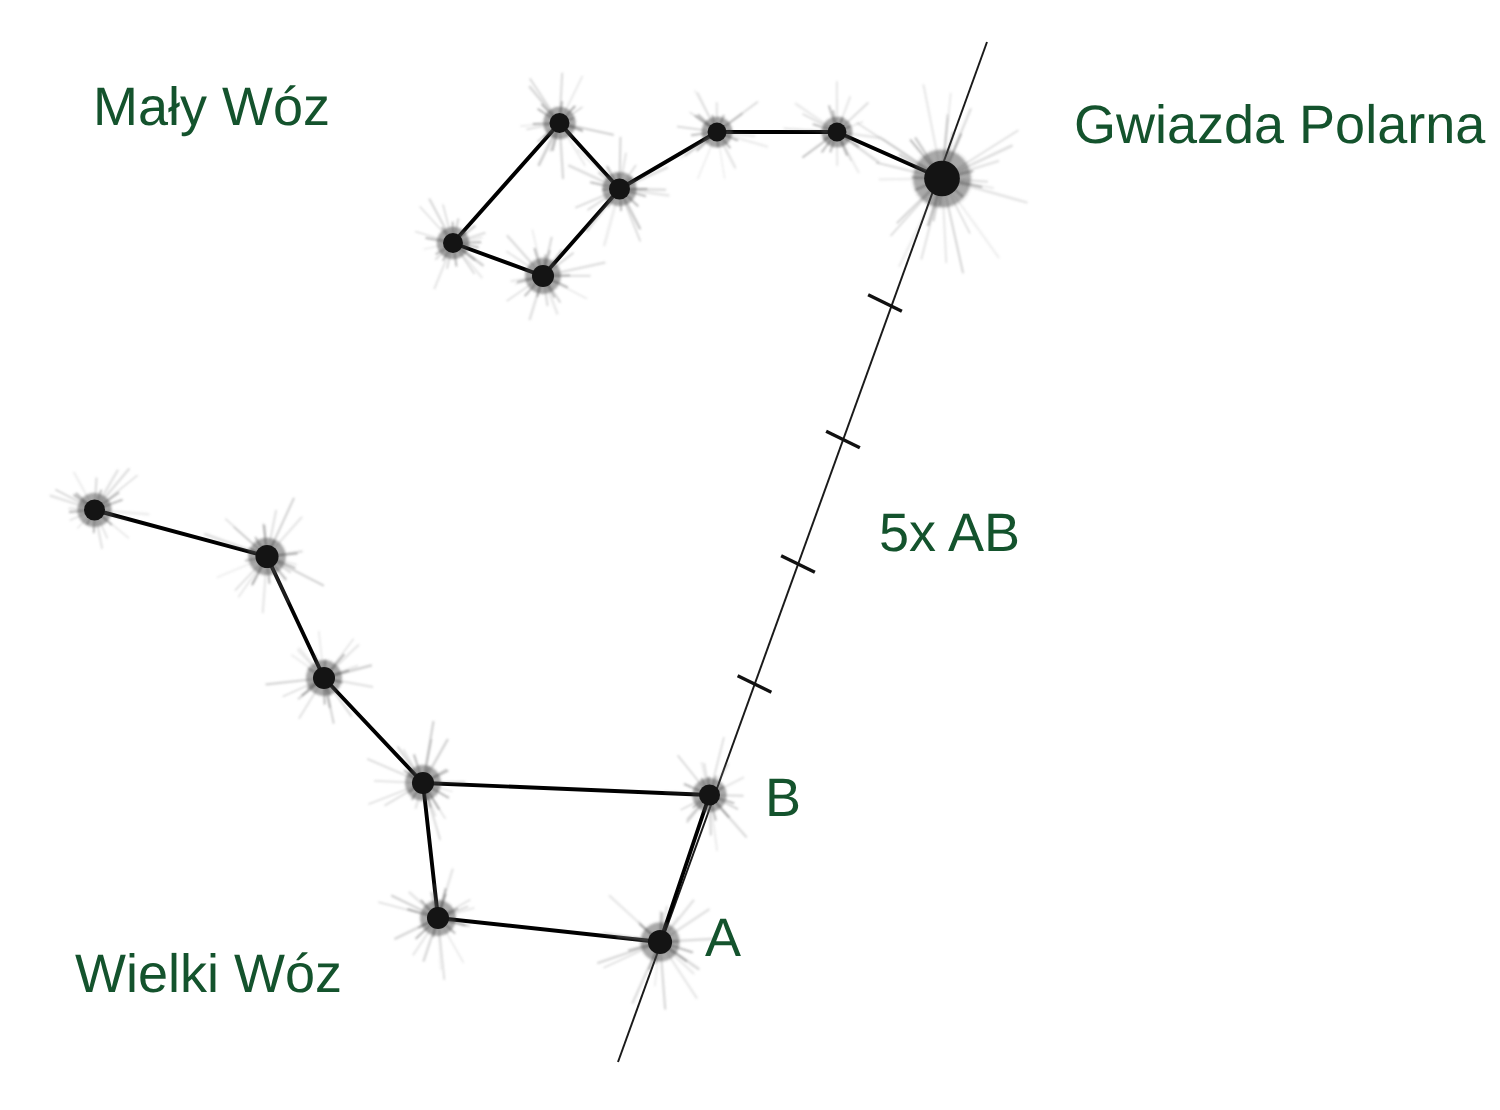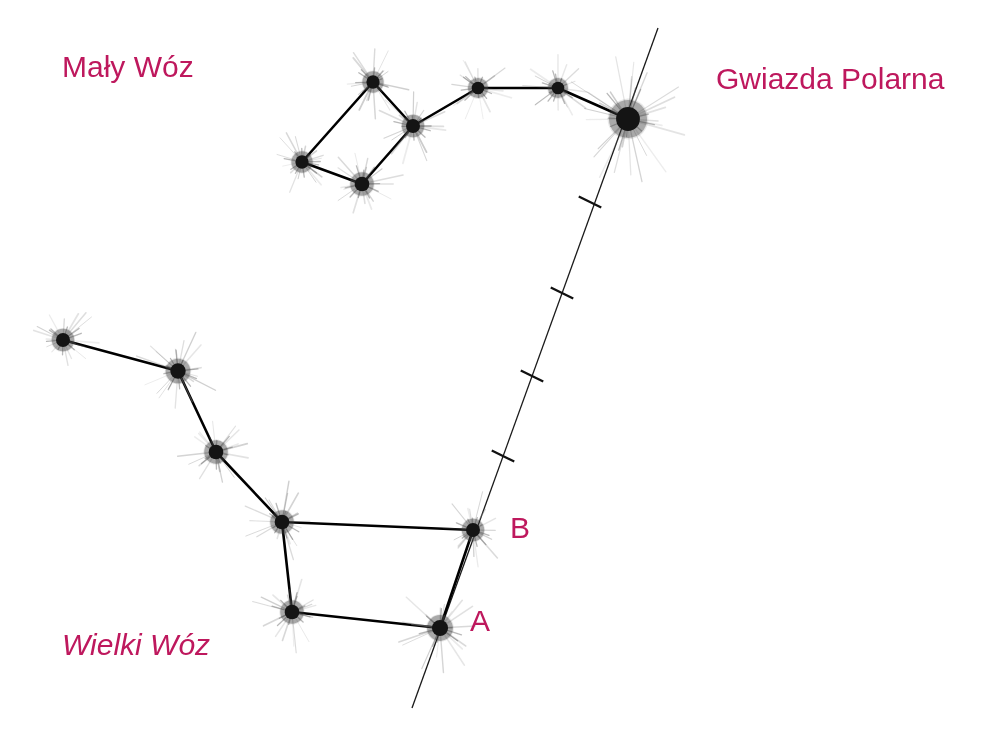--- a/index.html
+++ b/index.html
@@ -2,27 +2,27 @@
 <html><head>
 <meta charset="utf-8">
 <style>
   html,body{margin:0;padding:0;background:#ffffff;}
   .stage{
     position:relative;width:1000px;height:740px;background:#ffffff;
     font-family:"Liberation Sans","DejaVu Sans",sans-serif;overflow:hidden;
   }
   .stage svg{position:absolute;left:0;top:0;}
   .lbl{
-    position:absolute;font-size:30px;line-height:1.15;color:#be185d;
+    position:absolute;font-size:36px;line-height:1.15;color:#14532d;
     white-space:nowrap;letter-spacing:0px;
   }
   .lbl-maly   {left:62px;  top:50px;}
   .lbl-gwiazda{left:716px; top:62px;}
   .lbl-5ab    {left:586px; top:334px;}
-  .lbl-wielki {left:62px;  top:628px;font-style:italic;}
+  .lbl-wielki {left:50px;  top:628px;}
   .lbl-b      {left:510px; top:511px;}
   .lbl-a      {left:470px; top:604px;}
 </style>
 </head>
 <body>
 
 <div class="stage">
   <svg id="sky" width="1000" height="740" viewBox="0 0 1000 740">
     <defs>
       <filter id="soften" x="-60%" y="-60%" width="220%" height="220%">
@@ -515,16 +515,17 @@
             <circle r="13.799999999999999" fill="#555555" fill-opacity="0.14"></circle>
             <circle r="12.879999999999999" fill="#333333" fill-opacity="0.35"></circle>
           </g>
           <circle r="8.049999999999999" fill="#141414"></circle>
         </g>
       </g>
     </svg>
 
   <div class="lbl lbl-maly">Mały Wóz</div>
   <div class="lbl lbl-gwiazda">Gwiazda Polarna</div>
+  <div class="lbl lbl-5ab">5x AB</div>
   <div class="lbl lbl-wielki">Wielki Wóz</div>
   <div class="lbl lbl-b">B</div>
   <div class="lbl lbl-a">A</div>
 </div>
 
 </body></html>

